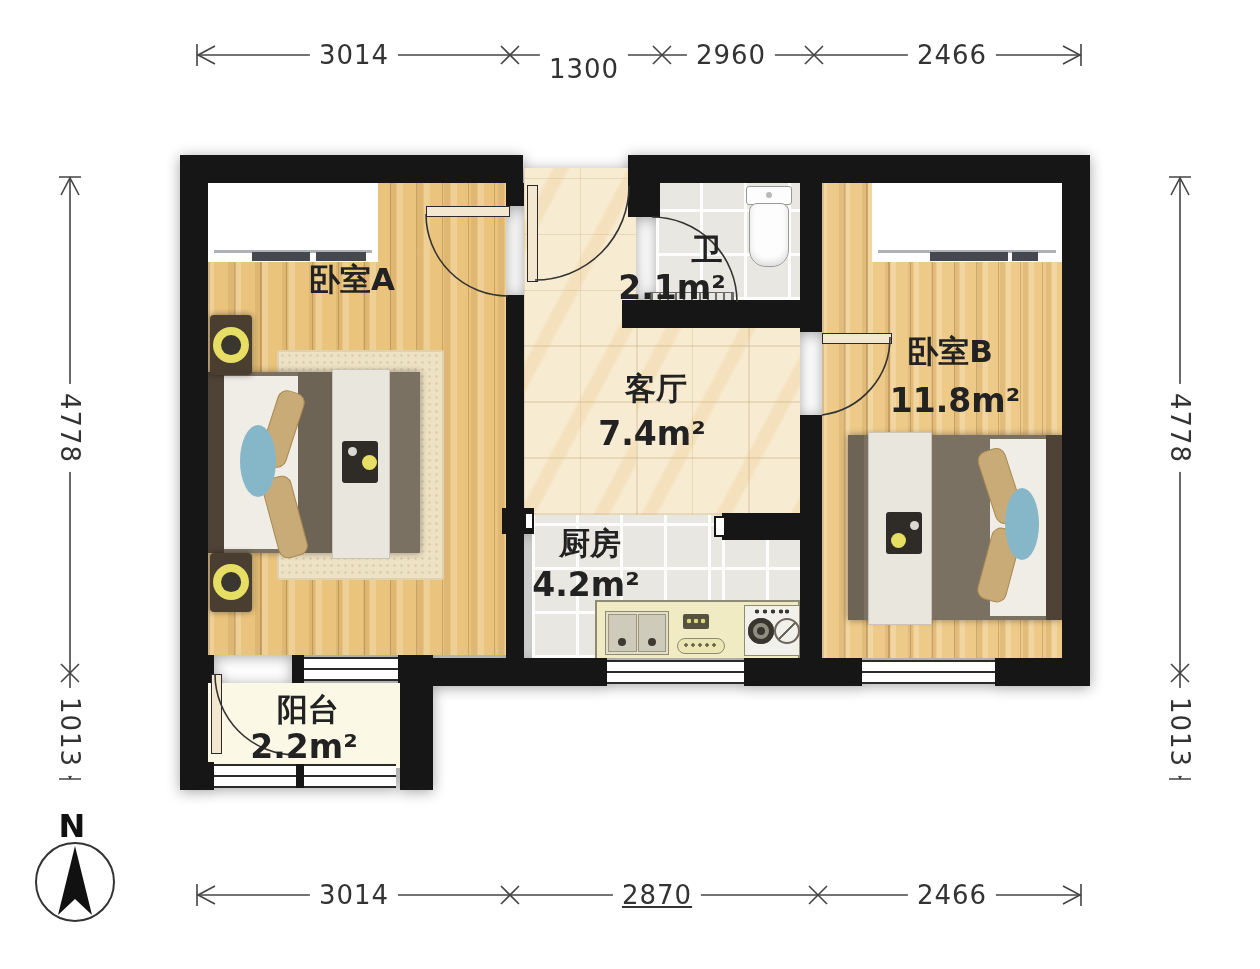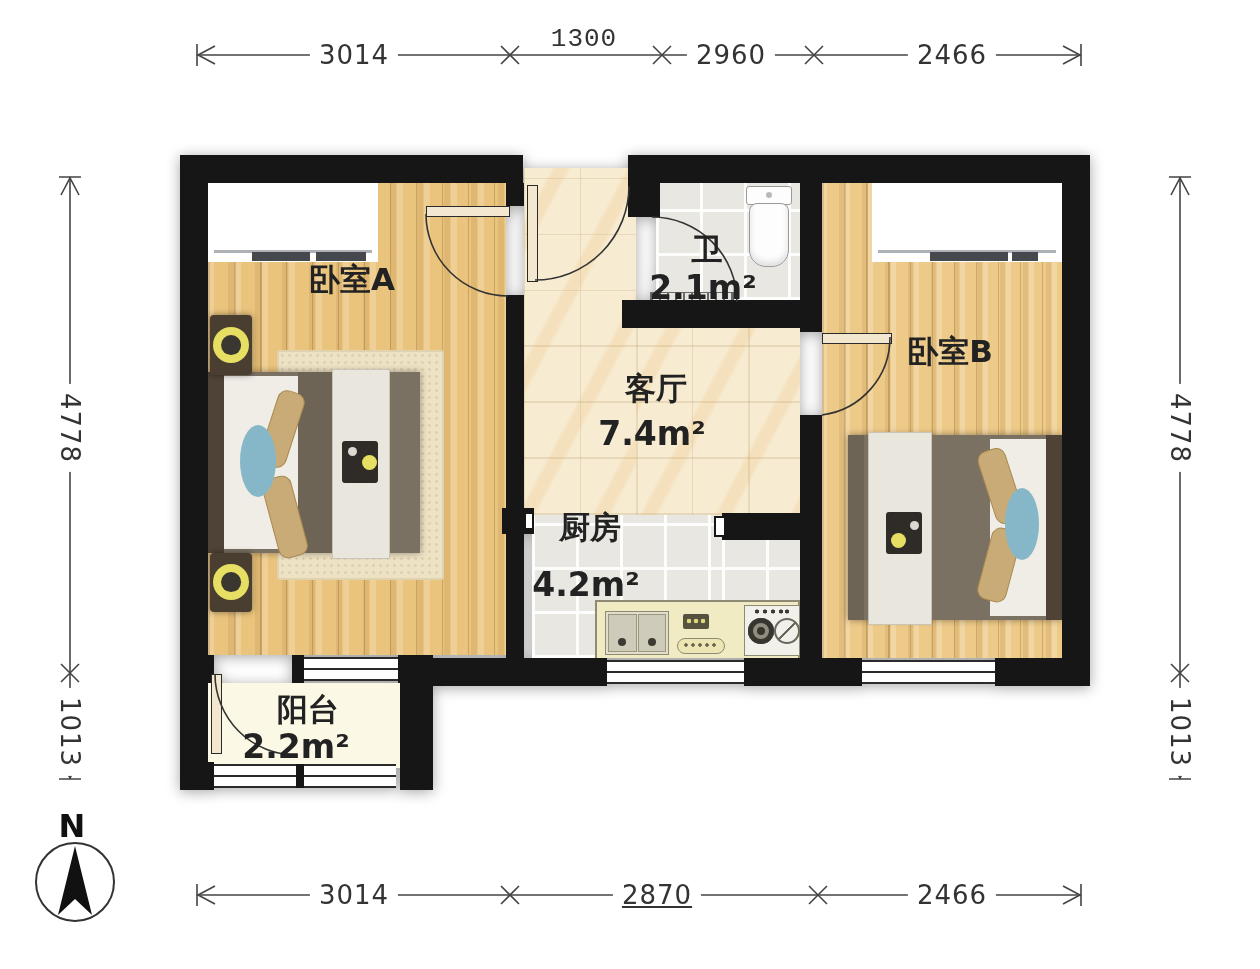--- a/index.html
+++ b/index.html
@@ -166,26 +166,27 @@
       <path d="M 426 214 A 82 82 0 0 0 508 296" fill="none" stroke="#333" stroke-width="1.6"></path>
       <path d="M 652 217 A 85 85 0 0 1 737 302" fill="none" stroke="#333" stroke-width="1.6"></path>
       <path d="M 890 337 A 78 78 0 0 1 822 415" fill="none" stroke="#333" stroke-width="1.6"></path>
       <path d="M 215 674 A 81 81 0 0 0 296 755" fill="none" stroke="#333" stroke-width="1.6"></path>
     </svg>
 
     <div class="room-name" style="left:352px;top:280px;">卧室A</div>
     <div class="room-name" style="left:656px;top:389px;">客厅</div>
     <div class="room-area" style="left:652px;top:433px;">7.4m²</div>
     <div class="room-name" style="left:707px;top:250px;">卫</div>
-    <div class="room-area" style="left:703px;top:287px;">2.1m²</div>
+    <div class="room-area" style="left:672px;top:287px;">2.1m²</div>
     <div class="room-name" style="left:950px;top:352px;">卧室B</div>
-    <div class="room-name" style="left:590px;top:528px;">厨房</div>
+    <div class="room-area" style="left:955px;top:400px;">11.8m²</div>
+    <div class="room-name" style="left:590px;top:544px;">厨房</div>
     <div class="room-area" style="left:586px;top:584px;">4.2m²</div>
     <div class="room-name" style="left:308px;top:710px;">阳台</div>
-    <div class="room-area" style="left:296px;top:746px;">2.2m²</div>
+    <div class="room-area" style="left:304px;top:746px;">2.2m²</div>
   </div>
 
   <svg width="1260" height="969">
     <g stroke="#444" stroke-width="1.6" fill="none">
       <path d="M197 55 H1081"></path>
       <path d="M197 44 V66 M1081 44 V66"></path>
       <path d="M215 46 L198 55 L215 64 M1063 46 L1080 55 L1063 64"></path>
       <path d="M501 46 L519 64 M501 64 L519 46 M653 46 L671 64 M653 64 L671 46 M805 46 L823 64 M805 64 L823 46"></path>
       <path d="M197 895 H1081"></path>
       <path d="M197 884 V906 M1081 884 V906"></path>
@@ -199,21 +200,21 @@
       <path d="M1169 177 H1191 M1169 779 H1191"></path>
       <path d="M1171 195 L1180 178 L1189 195 M1171 761 L1180 778 L1189 761"></path>
       <path d="M1171 664 L1189 682 M1171 682 L1189 664"></path>
     </g>
 
     <circle cx="75" cy="882" r="39" fill="#fff" stroke="#333" stroke-width="2"></circle>
     <path d="M75 846 L92 915 L75 899 L58 915 Z" fill="#111"></path>
   </svg>
 
   <div class="dim" style="left:354px;top:55px;">3014</div>
-  <div class="dim" style="left:584px;top:39px;font-family:Liberation Mono, monospace;">1300</div>
+  <div class="dim" style="left:584px;top:69px;">1300</div>
   <div class="dim" style="left:731px;top:55px;">2960</div>
   <div class="dim" style="left:952px;top:55px;">2466</div>
   <div class="dim" style="left:354px;top:895px;">3014</div>
   <div class="dim" style="left:657px;top:895px;text-decoration:underline;">2870</div>
   <div class="dim" style="left:952px;top:895px;">2466</div>
   <div class="dim v" style="left:70px;top:428px;">4778</div>
   <div class="dim v" style="left:70px;top:732px;">1013</div>
   <div class="dim v" style="left:1180px;top:428px;">4778</div>
   <div class="dim v" style="left:1180px;top:732px;">1013</div>
 

